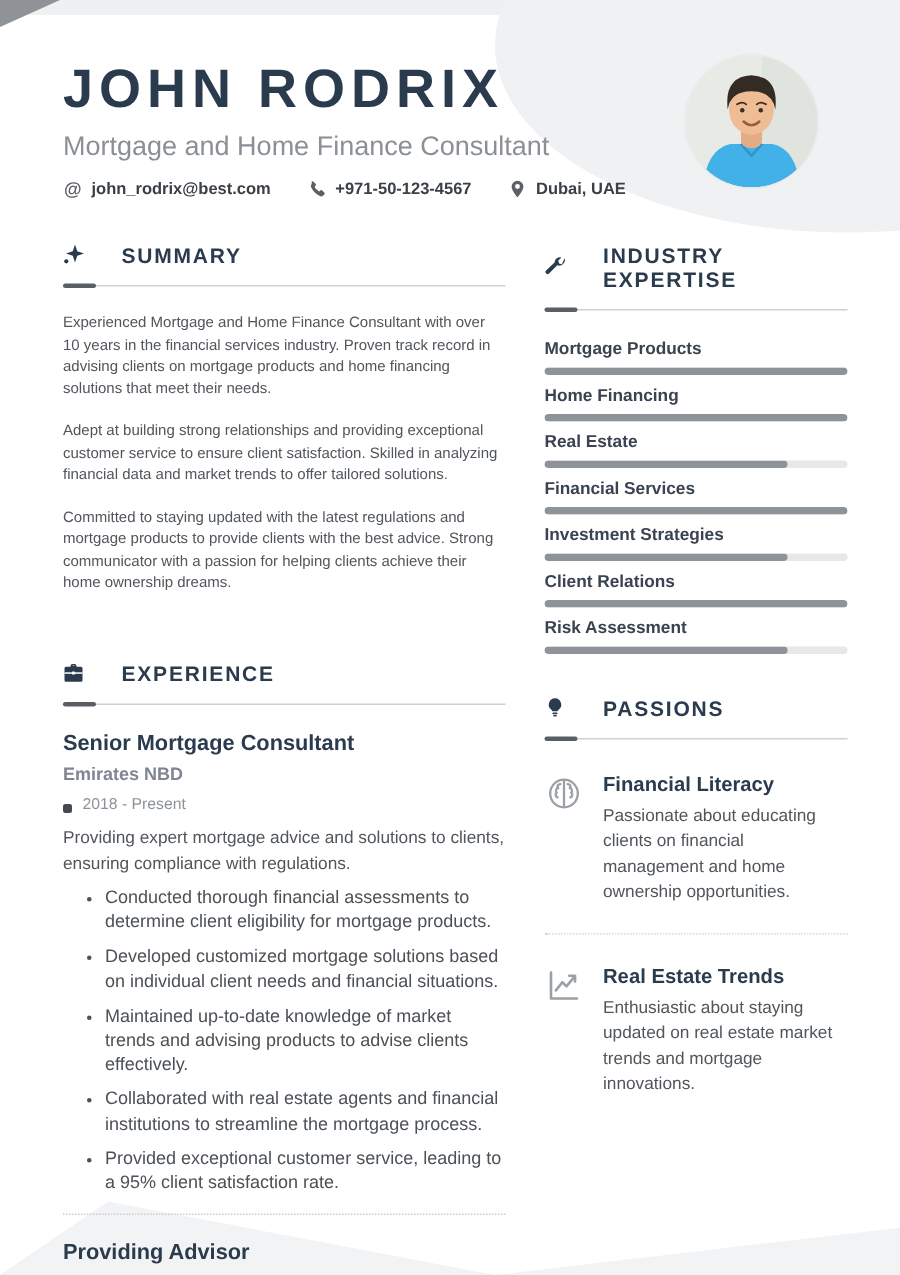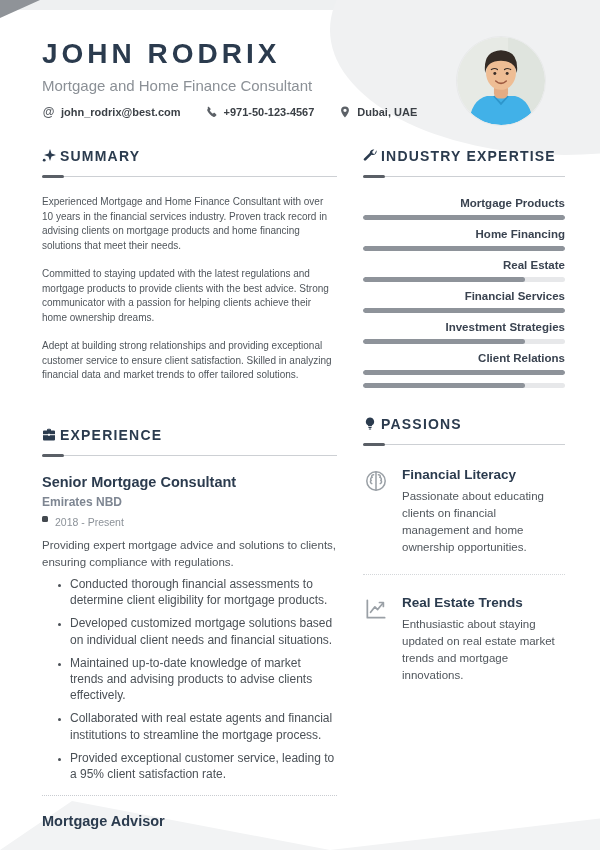--- a/index.html
+++ b/index.html
@@ -13,65 +13,65 @@
   
   .bg-top-band { position:absolute; top:0; left:0; width:600px; height:10px; background:#eef0f1; z-index:0; }
   .bg-swoosh { position:absolute; top:-95px; left:330px; width:470px; height:250px; background:#f0f1f2; border-radius:50%; z-index:0; }
   .bg-corner-wedge { position:absolute; top:0; left:0; width:40px; height:18px; background:#8f9398; clip-path:polygon(0 0, 100% 0, 0 100%); z-index:1; }
   .bg-bottom { position:absolute; bottom:0; left:0; width:600px; height:70px; background:#f2f3f4; clip-path:polygon(0 100%, 12% 30%, 55% 100%, 100% 55%, 100% 100%); z-index:0; }
 
   .content { position:relative; z-index:2; }
 
   
   .header { position:relative; padding:38px 35px 0 42px; }
-  .person-name { font-size:28px; font-weight:700; letter-spacing:4px; color:var(--navy,#2b3b4e); }
-  .person-title { margin-top:7px; font-size:15px; font-weight:500; color:#8b9096; }
+  .person-name { font-size:36px; font-weight:700; letter-spacing:4px; color:var(--navy,#2b3b4e); }
+  .person-title { margin-top:7px; font-size:18px; font-weight:500; color:#8b9096; }
   .contact-row { margin-top:11px; display:flex; align-items:center; gap:24px; }
   .contact-item { display:inline-flex; align-items:center; gap:6px; font-size:11px; font-weight:700; color:#3b4046; }
   .c-icon { display:inline-flex; width:13px; height:13px; align-items:center; justify-content:center; color:#5c6167; }
   .c-icon svg { width:12px; height:12px; display:block; }
   .c-icon.at-glyph { font-size:12px; font-weight:700; color:#5c6167; }
   .avatar { position:absolute; top:37px; right:55px; width:88px; height:88px; border-radius:50%; overflow:hidden; box-shadow:0 0 0 1px rgba(0,0,0,0.03); }
   .avatar svg { display:block; width:88px; height:88px; }
 
   
   .columns { display:flex; gap:26px; padding:30px 35px 0 42px; }
   .col-left { width:295px; flex:0 0 295px; }
   .col-right { flex:1; min-width:0; }
 
   
-  .sec-head { display:flex; align-items:center; gap:4px; font-size:14px; font-weight:700; letter-spacing:1.2px; color:var(--navy,#2b3b4e); }
+  .sec-head { display:flex; align-items:center; gap:25px; font-size:14px; font-weight:700; letter-spacing:1.2px; color:var(--navy,#2b3b4e); }
   .sec-icon { display:inline-flex; width:14px; height:14px; color:var(--navy,#2b3b4e); }
   .sec-icon svg { width:14px; height:14px; display:block; }
   .sec-rule { position:relative; margin-top:12px; height:1px; background:var(--rule,#cdd0d4); }
   .sec-rule::before { content:""; position:absolute; left:0; top:-1px; width:22px; height:3px; background:var(--rule-dark,#5a5f66); border-radius:2px; }
 
   section.summary, section.expertise { margin-top:0; }
   section.experience { margin-top:44px; }
   section.passions { margin-top:28px; }
 
   .para { margin-top:14px; font-size:10px; line-height:1.45; color:var(--body,#50565c); }
   .para:first-child { margin-top:18px; }
   .summary-paras { margin-top:4px; }
 
   
   .jobs { margin-top:18px; }
   .job-title { font-size:14.5px; font-weight:700; color:var(--navy,#2b3b4e); }
   .job-company { margin-top:5px; font-size:12px; font-weight:700; color:var(--muted,#7e8692); }
-  .job-dates { margin-top:7px; display:flex; align-items:flex-start; gap:7px; font-size:10.5px; color:var(--date,#8c9299); }
+  .job-dates { margin-top:7px; display:flex; align-items:flex-end; gap:7px; font-size:10.5px; color:var(--date,#8c9299); }
   .date-icon { width:6px; height:6px; border-radius:1.5px; background:#43494f; display:inline-block; }
   .job-desc { margin-top:9px; font-size:11.5px; line-height:1.5; color:var(--body,#50565c); }
   .job-bullets { margin:5px 0 0 0; padding-left:28px; }
   .job-bullets li { font-size:12px; line-height:1.35; color:#4b5157; margin-bottom:7px; }
   .job-bullets li::marker { color:#4b5157; font-size:9px; }
   .dotted-div { border:none; border-top:1.5px dotted #c9ccd1; margin:13px 0 17px 0; }
 
   
   .skills { margin-top:20px; }
-  .skill { margin-bottom:8px;text-align:right; }
+  .skill { margin-bottom:8px; }
   .skill-name { font-size:11.5px; font-weight:700; color:#3a4350; }
   .skill-bar { margin-top:6px; height:5px; border-radius:3px; background:var(--bar-track,#e7e8ea); overflow:hidden; }
   .skill-fill { height:100%; border-radius:3px; background:var(--bar-fill,#8e939a); }
 
   
   .passion-items { margin-top:22px; }
   .passion { display:flex; gap:13px; align-items:flex-start; }
   .p-icon { flex:0 0 26px; width:26px; height:26px; color:#9aa0a6; margin-top:1px; }
   .p-icon svg { width:26px; height:26px; display:block; }
   .p-title { font-size:13.5px; font-weight:700; color:var(--navy,#2b3b4e); }
@@ -147,22 +147,22 @@
                 <svg viewBox="0 0 14 14">
                   <path fill="currentColor" d="M8 0l1.5 4.5L14 6 9.5 7.5 8 12 6.5 7.5 2 6l4.5-1.5z"></path>
                   <circle cx="2.2" cy="11.2" r="1.4" fill="currentColor"></circle>
                 </svg>
               </span>
             <span>SUMMARY</span>
           </h2>
           <div class="sec-rule"></div>
           <div class="summary-paras" id="summary-paras">
               <p class="para">Experienced Mortgage and Home Finance Consultant with over 10 years in the financial services industry. Proven track record in advising clients on mortgage products and home financing solutions that meet their needs.</p>
+              <p class="para">Adept at building strong relationships and providing exceptional customer service to ensure client satisfaction. Skilled in analyzing financial data and market trends to offer tailored solutions.</p>
               <p class="para">Committed to staying updated with the latest regulations and mortgage products to provide clients with the best advice. Strong communicator with a passion for helping clients achieve their home ownership dreams.</p>
-              <p class="para">Adept at building strong relationships and providing exceptional customer service to ensure client satisfaction. Skilled in analyzing financial data and market trends to offer tailored solutions.</p>
             </div>
         </section>
 
         <section class="experience">
           <h2 class="sec-head">
             <span class="sec-icon">
                 <svg viewBox="0 0 14 14">
                   <path fill="currentColor" d="M5 2.5V2a1.3 1.3 0 0 1 1.3-1.3h1.4A1.3 1.3 0 0 1 9 2v.5h3a1 1 0 0 1 1 1v8a1 1 0 0 1-1 1H2a1 1 0 0 1-1-1v-8a1 1 0 0 1 1-1h3zm1.2-.5h1.6V2a.3.3 0 0 0-.3-.3H6.5a.3.3 0 0 0-.3.3v0z"></path>
                   <rect x="1" y="6.2" width="12" height="1" fill="#fff"></rect>
                   <rect x="6" y="5.7" width="2" height="2" rx=".4" fill="#fff"></rect>
@@ -183,21 +183,21 @@
                 <ul class="job-bullets">
                   <li>Conducted thorough financial assessments to determine client eligibility for mortgage products.</li>
                   <li>Developed customized mortgage solutions based on individual client needs and financial situations.</li>
                   <li>Maintained up-to-date knowledge of market trends and advising products to advise clients effectively.</li>
                   <li>Collaborated with real estate agents and financial institutions to streamline the mortgage process.</li>
                   <li>Provided exceptional customer service, leading to a 95% client satisfaction rate.</li>
                 </ul>
               </div>
               <hr class="dotted-div">
               <div class="job">
-                <div class="job-title">Mortgage Advisor</div>
+                <div class="job-title">Providing Advisor</div>
               </div>
             </div>
         </section>
 
       </div>
       <div class="col-right">
 
         <section class="expertise">
           <h2 class="sec-head">
             <span class="sec-icon">
@@ -239,20 +239,21 @@
                   <div class="skill-fill" style="width: 80%;"></div>
                 </div>
               </div>
               <div class="skill">
                 <div class="skill-name">Client Relations</div>
                 <div class="skill-bar">
                   <div class="skill-fill" style="width: 100%;"></div>
                 </div>
               </div>
               <div class="skill">
+                <div class="skill-name">Risk Assessment</div>
                 <div class="skill-bar">
                   <div class="skill-fill" style="width: 80%;"></div>
                 </div>
               </div>
             </div>
         </section>
 
         <section class="passions">
           <h2 class="sec-head">
             <span class="sec-icon">

